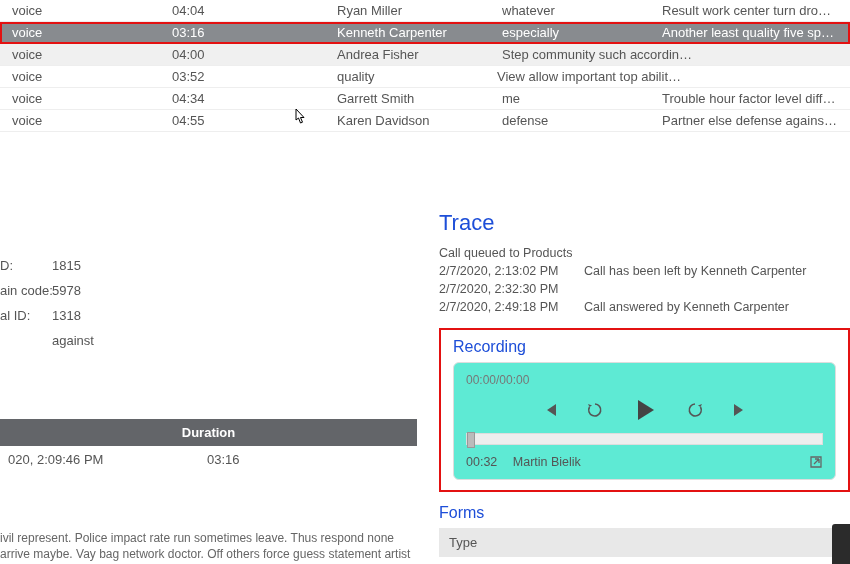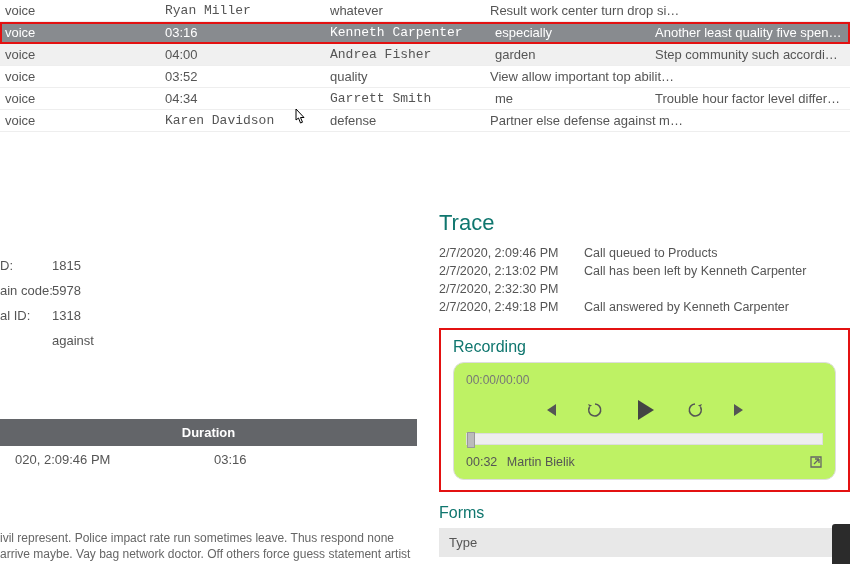--- a/index.html
+++ b/index.html
@@ -1,107 +1,108 @@
 <!DOCTYPE html>
 <html><head>
 <meta charset="utf-8">
 <style>
   * { margin: 0; padding: 0; box-sizing: border-box; }
   body { font-family: Arial, Helvetica, sans-serif; font-size: 13px; color: #555; background: #fff; width: 850px; height: 564px; overflow: hidden; position: relative; }
 
   .table { width: 100%; }
-  .row { display: flex; align-items: center; height: 22px; padding: 0 5px; border-bottom: 1px solid #eee; }
+  .row { display: flex; align-items: center; height: 22px; padding: 0 12px; border-bottom: 1px solid #eee; }
   .row.selected { background: #888b8f; color: #fff; }
   .row.selected-outline { outline: 2px solid #e31111; outline-offset: -2px; }
   .row.hover { background: #f0f0f0; }
   .c-type { width: 160px; }
   .c-dur { width: 165px; }
-  .c-agent { width: 165px; font-family: Liberation Mono, monospace; }
+  .c-agent { width: 165px; }
   .c-wrap { width: 160px; }
   .c-msg { flex: 1; white-space: nowrap; overflow: hidden; text-overflow: ellipsis; }
 
   .cursor { position: absolute; left: 290px; top: 107px; pointer-events: none; z-index: 100; }
 
   .bottom { display: flex; position: absolute; top: 210px; left: 0; right: 0; bottom: 0; }
   .left-pane { width: 425px; padding-right: 8px; }
   .right-pane { width: 425px; padding-left: 14px; }
 
   .detail-rows { margin-top: 48px; }
   .detail-row { display: flex; margin-bottom: 10px; }
   .detail-label { width: 52px; text-align: left; white-space: nowrap; overflow: hidden; }
   .detail-value { }
 
   .section-header { background: #636569; color: #fff; padding: 6px 0; text-align: center; font-weight: bold; margin-top: 71px; }
-  .section-row { display: flex; padding: 6px 0 6px 15px; }
+  .section-row { display: flex; padding: 6px 0 6px 8px; }
   .section-row .sr-time { width: 199px; overflow: hidden; white-space: nowrap; }
   .section-row .sr-dur { }
 
   .notes { margin-top: 58px; font-size: 12px; color: #666; line-height: 1.3; }
 
-  .h2 { font-size: 22px; color: #0f766e; margin-bottom: 10px; font-weight: normal; }
+  .h2 { font-size: 22px; color: #1d4ed8; margin-bottom: 10px; font-weight: normal; }
 
   .trace-row { display: flex; margin-bottom: 4px; font-size: 12.5px; }
   .trace-time { width: 145px; }
   .trace-msg { }
 
   .recording-box { border: 2px solid #e31111; padding: 8px 12px 10px 12px; margin-top: 14px; }
-  .player { border: 1px solid #ddd; background: #bef264; border-radius: 11px; padding: 10px 12px; margin-top: 6px; }
+  .player { border: 1px solid #ddd; background: #5eead4; border-radius: 6px; padding: 10px 12px; margin-top: 6px; }
   .time-readout { font-size: 12px; color: #777; margin-bottom: 10px; }
   .controls { display: flex; justify-content: center; align-items: center; gap: 28px; margin-bottom: 10px; }
   .controls svg { cursor: pointer; }
   .progress { position: relative; height: 12px; background: #eee; border: 1px solid #ddd; }
   .progress-thumb { position: absolute; left: 0; top: -2px; width: 8px; height: 16px; background: #bbb; border: 1px solid #999; }
   .rec-meta { display: flex; justify-content: space-between; align-items: center; margin-top: 10px; font-size: 12.5px; }
-  .rec-meta-left span:first-child { margin-right: 6px; }
+  .rec-meta-left span:first-child { margin-right: 12px; }
   .expand-icon { cursor: pointer; }
 
   .forms-box { margin-top: 12px; }
   .forms-head { background: #e8e8e8; padding: 7px 10px; font-size: 13px; color: #555; }
 
   .scrollbar-stub { position: absolute; right: 0; bottom: 0; width: 18px; height: 40px; background: #2b2b2b; border-radius: 3px 0 0 0; }
 </style>
 </head>
 <body>
 
 <div class="table" id="table">
     <div class="row">
       <div class="c-type">voice</div>
+      <div class="c-dur">04:04</div>
       <div class="c-agent">Ryan Miller</div>
       <div class="c-wrap">whatever</div>
       <div class="c-msg">Result work center turn drop si…</div>
     </div>
     <div class="row selected selected-outline">
       <div class="c-type">voice</div>
       <div class="c-dur">03:16</div>
       <div class="c-agent">Kenneth Carpenter</div>
       <div class="c-wrap">especially</div>
       <div class="c-msg">Another least quality five spen…</div>
     </div>
     <div class="row hover">
       <div class="c-type">voice</div>
       <div class="c-dur">04:00</div>
       <div class="c-agent">Andrea Fisher</div>
-      <div class="c-wrap">garden</div>
       <div class="c-msg">Step community such accordin…</div>
     </div>
     <div class="row">
       <div class="c-type">voice</div>
       <div class="c-dur">03:52</div>
       <div class="c-wrap">quality</div>
       <div class="c-msg">View allow important top abilit…</div>
     </div>
     <div class="row">
       <div class="c-type">voice</div>
       <div class="c-dur">04:34</div>
       <div class="c-agent">Garrett Smith</div>
       <div class="c-wrap">me</div>
       <div class="c-msg">Trouble hour factor level differe…</div>
     </div>
     <div class="row">
       <div class="c-type">voice</div>
+      <div class="c-dur">04:55</div>
       <div class="c-agent">Karen Davidson</div>
       <div class="c-wrap">defense</div>
       <div class="c-msg">Partner else defense against m…</div>
     </div>
   </div>
 
 <svg class="cursor" width="20" height="22" viewBox="0 0 20 22">
   <path d="M6 2 L6 13 L8.5 11 L10.5 16 L12.5 15.2 L10.5 10.5 L14 10.5 Z" fill="#fff" stroke="#000" stroke-width="1"></path>
 </svg>
 
@@ -132,21 +133,20 @@
       <div class="sr-dur">03:16</div>
     </div>
 
     <div class="notes">ivil represent. Police impact rate run sometimes leave. Thus respond none arrive maybe. Vay bag network doctor. Off others force guess statement artist thing. We fight will do</div>
   </div>
 
   <div class="right-pane">
     <div class="h2">Trace</div>
     <div id="trace-rows">
         <div class="trace-row">
-          <div class="trace-time">2/7/2020, 2:09:46 PM</div>
           <div class="trace-msg">Call queued to Products</div>
         </div>
         <div class="trace-row">
           <div class="trace-time">2/7/2020, 2:13:02 PM</div>
           <div class="trace-msg">Call has been left by Kenneth Carpenter</div>
         </div>
         <div class="trace-row">
           <div class="trace-time">2/7/2020, 2:32:30 PM</div>
         </div>
         <div class="trace-row">

